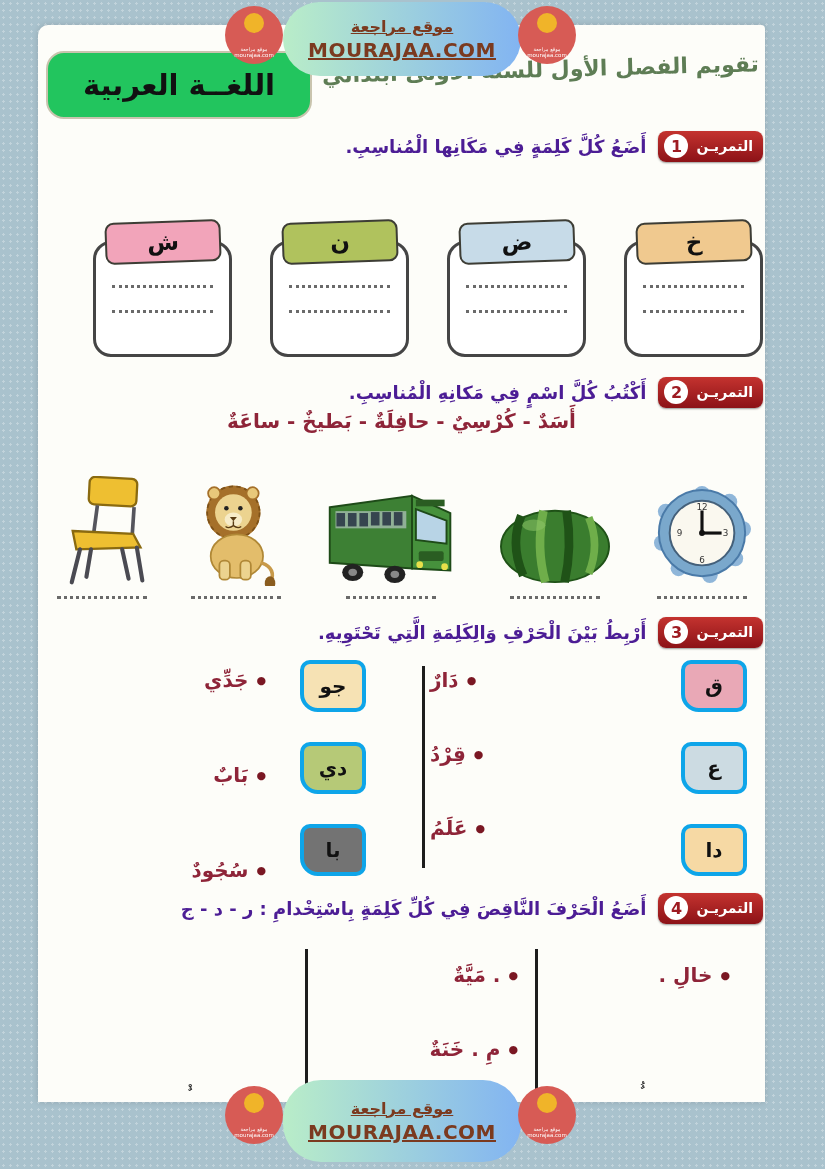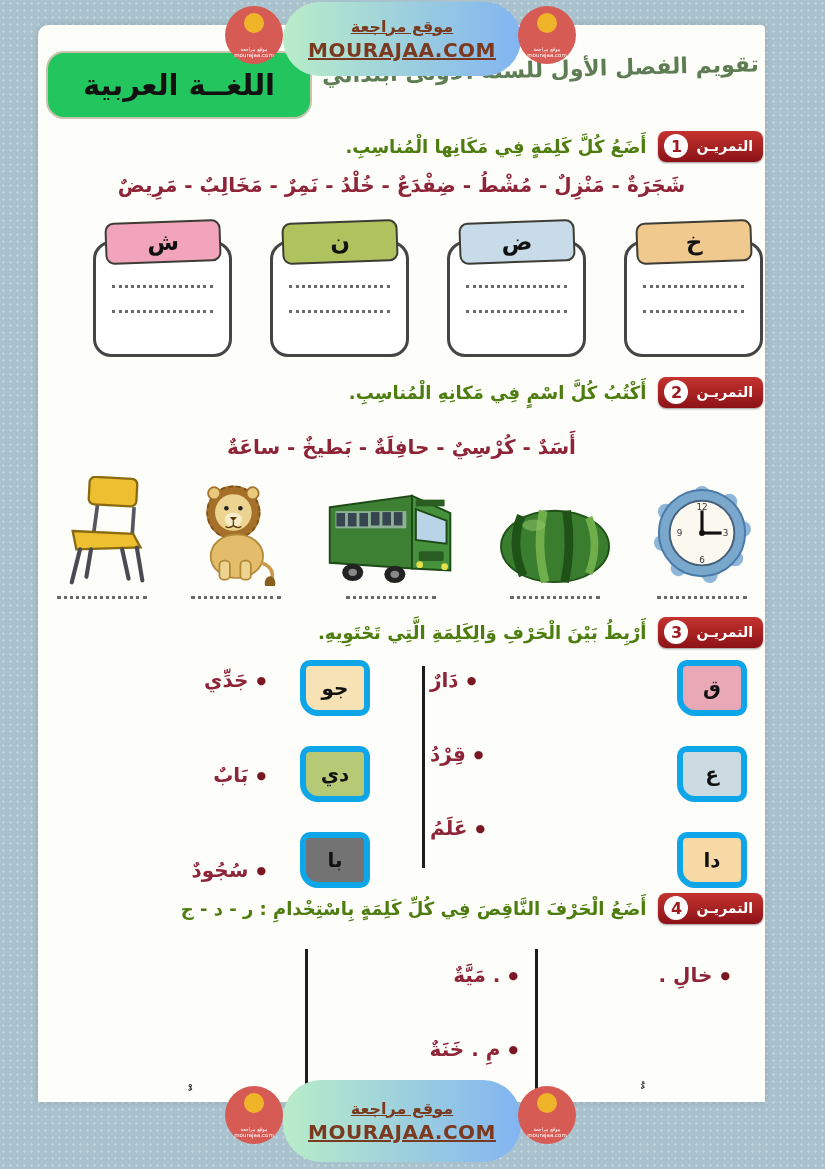--- a/index.html
+++ b/index.html
@@ -36,21 +36,21 @@
     color:#5e7d55;font-size:22px;font-weight:bold;transform:rotate(-1.5deg);}
 
   
   .exrow{position:absolute;right:2px;left:4px;display:flex;direction:rtl;align-items:center;gap:12px;}
   .exbadge{display:flex;direction:rtl;align-items:center;gap:8px;
     background:linear-gradient(180deg,#c4332f,#8c1217);border-radius:8px;
     padding:3px 10px 4px 6px;box-shadow:0 1px 2px rgba(0,0,0,.4);}
   .exbadge .lbl{color:#fff;font-size:14px;font-weight:bold;}
   .exbadge .num{width:24px;height:24px;border-radius:50%;background:#fff;color:#9e1b22;
     font-size:16px;font-weight:bold;display:flex;align-items:center;justify-content:center;}
-  .instr{font-size:18px;font-weight:bold;color:#4d7c0f;direction:rtl;}
+  .instr{font-size:18px;font-weight:bold;color:#4c1d95;direction:rtl;}
 
   .wordbank{position:absolute;left:0;width:100%;text-align:center;direction:rtl;
     color:#8e2438;font-size:20px;font-weight:bold;}
 
   
   .boxrow{position:absolute;left:55px;right:2px;top:192px;display:flex;direction:rtl;gap:38px;}
   .letterbox{position:relative;flex:1;height:110px;margin-top:24px;background:#fff;
     border:3px solid #454545;border-radius:18px;
     display:flex;flex-direction:column;align-items:center;justify-content:center;gap:22px;}
   .tab{position:absolute;top:-23px;left:50%;transform:translateX(-50%) rotate(-2deg);
@@ -65,21 +65,21 @@
   .piccell{display:flex;flex-direction:column;align-items:center;gap:10px;}
   .piccell .dotline{width:90px;}
 
   
   .match{position:absolute;left:0;top:635px;width:100%;height:235px;}
   .colflex{position:absolute;display:flex;flex-direction:column;}
   .tiles-r{right:18px;top:0;gap:30px;align-items:center;}
   .words-r{right:200px;top:8px;width:135px;gap:44px;align-items:flex-end;direction:rtl;}
   .tiles-l{left:262px;top:0;gap:30px;align-items:center;}
   .words-l{left:88px;top:8px;width:140px;gap:65px;align-items:flex-start;direction:rtl;}
-  .tile{width:58px;height:44px;border:6px solid #0ea5e9;border-radius:10px 10px 10px 18px;
+  .tile{width:58px;height:44px;border:4px solid #0ea5e9;border-radius:10px 10px 10px 18px;
     display:flex;align-items:center;justify-content:center;font-size:20px;font-weight:bold;color:#111;}
   .t-qaf{background:#e9a8b6}.t-ain{background:#ccdbe2}.t-da{background:#f6d9a4}
   .t-jw{background:#f6e2b4}.t-dy{background:#b6c977}.t-ba{background:#737373}
   .mword{direction:rtl;color:#8e2438;font-size:20px;font-weight:bold;height:30px;}
   .mword::before,.fword::before{content:"●";font-size:11px;color:#7a1723;margin-left:8px;
     display:inline-block;transform:translateY(-3px);margin-right:0;}
   .vline{position:absolute;width:2.5px;background:#1d1d1d;}
   .vl-ex3{left:384px;top:6px;height:202px;}
 
   
@@ -107,21 +107,20 @@
     </div>
     <div class="examtitle">تقويم الفصل الأول للسنه الاولى ابتدائي</div>
 
     <div class="exrow" style="top:106px;">
       <div class="exbadge">
         <span class="lbl">التمريـن</span>
         <span class="num">1</span>
       </div>
       <div class="instr">أَضَعُ كُلَّ كَلِمَةٍ فِي مَكَانِها الْمُناسِبِ.</div>
     </div>
-    <div class="wordbank" style="top:148px;">شَجَرَةٌ - مَنْزِلٌ - مُشْطُ - ضِفْدَعٌ - خُلْدُ - نَمِرٌ - مَخَالِبٌ - مَرِيضٌ</div>
 
     <div class="boxrow">
       <div class="letterbox">
         <div class="tab c-kh">
           <span>خ</span>
         </div>
         <div class="dotline"></div>
         <div class="dotline"></div>
       </div>
       <div class="letterbox">
@@ -147,21 +146,21 @@
       </div>
     </div>
 
     <div class="exrow" style="top:352px;">
       <div class="exbadge">
         <span class="lbl">التمريـن</span>
         <span class="num">2</span>
       </div>
       <div class="instr">أَكْتُبُ كُلَّ اسْمٍ فِي مَكانِهِ الْمُناسِبِ.</div>
     </div>
-    <div class="wordbank" style="top:410px;">أَسَدٌ - كُرْسِيٌ - حافِلَةٌ - بَطيخٌ - ساعَةٌ</div>
+    <div class="wordbank" style="top:384px;">أَسَدٌ - كُرْسِيٌ - حافِلَةٌ - بَطيخٌ - ساعَةٌ</div>
 
     <div class="picrow">
       <div class="piccell">
         <svg width="92" height="110" viewBox="0 0 100 120">
           <rect x="36" y="2" width="52" height="30" rx="6" fill="#eebf31" stroke="#8a6a10" stroke-width="2.5" transform="rotate(3 62 17)"></rect>
           <path d="M45 32 L41 62 M85 34 L83 64" stroke="#55555d" stroke-width="4" fill="none"></path>
           <polygon points="18,60 84,63 92,78 22,80" fill="#eebf31" stroke="#8a6a10" stroke-width="2.5"></polygon>
           <path d="M26 80 L17 116 M88 78 L94 114 M38 80 L33 110 M72 80 L79 112" stroke="#4a4a52" stroke-width="4.5" fill="none" stroke-linecap="round"></path>
         </svg>
         <div class="dotline"></div>

